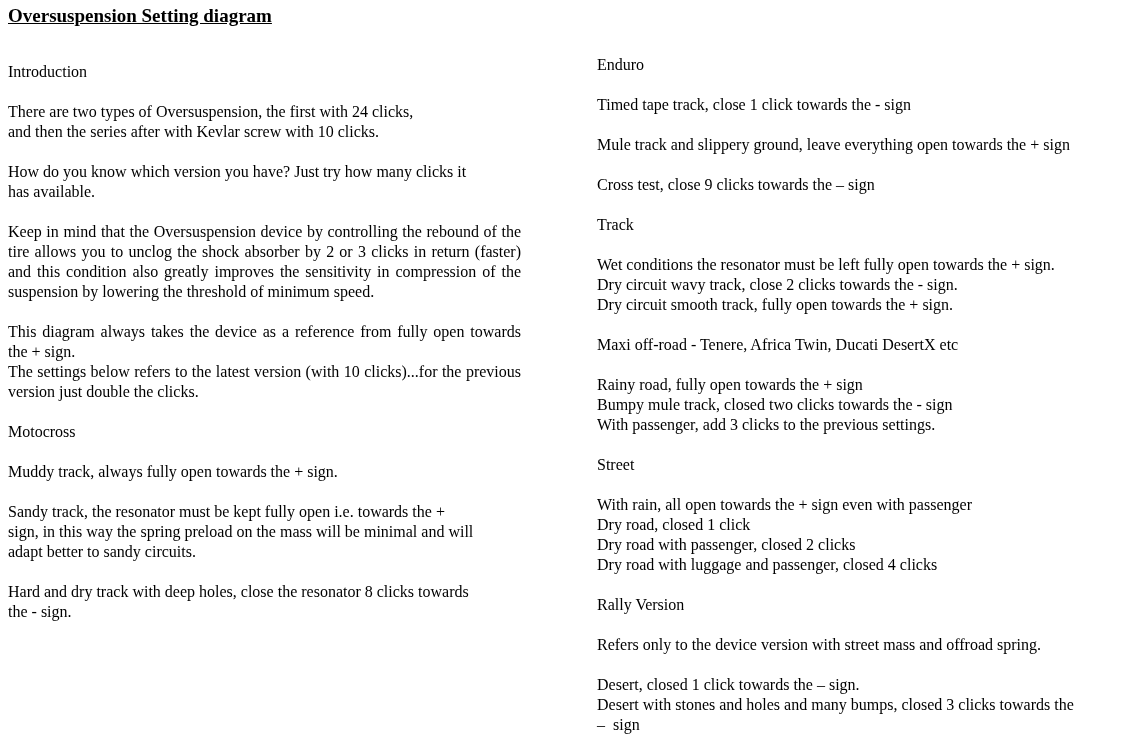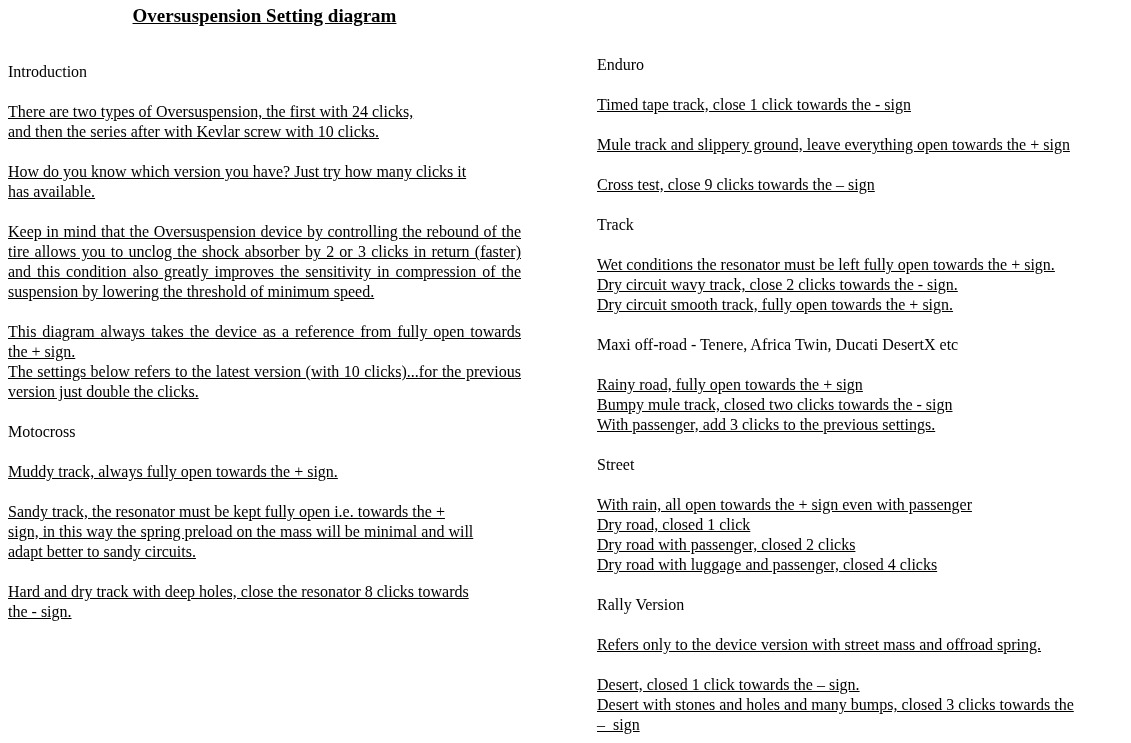--- a/index.html
+++ b/index.html
@@ -28,32 +28,30 @@
   .col-right {
     width: 528px;
     margin-left: 76px;
     padding-top: 55px;
   }
   .doc-title {
     font-size: 19px;
     line-height: 26px;
     font-weight: bold;
     text-decoration: underline;
-    text-align: center;
     margin: 3px 0 33px 0;
   }
   .heading {
     font-size: 16px;
     line-height: 20px;
     font-weight: normal;
     margin: 0 0 20px 0;
   }
   .para {
     margin: 0 0 20px 0;
-    text-decoration: underline;
   }
   
   .lines { white-space: pre; }
   
   .flow { text-align: justify; }
   
   .mixed { white-space: pre-line; text-align: justify; }
 </style>
 </head>
 <body>

